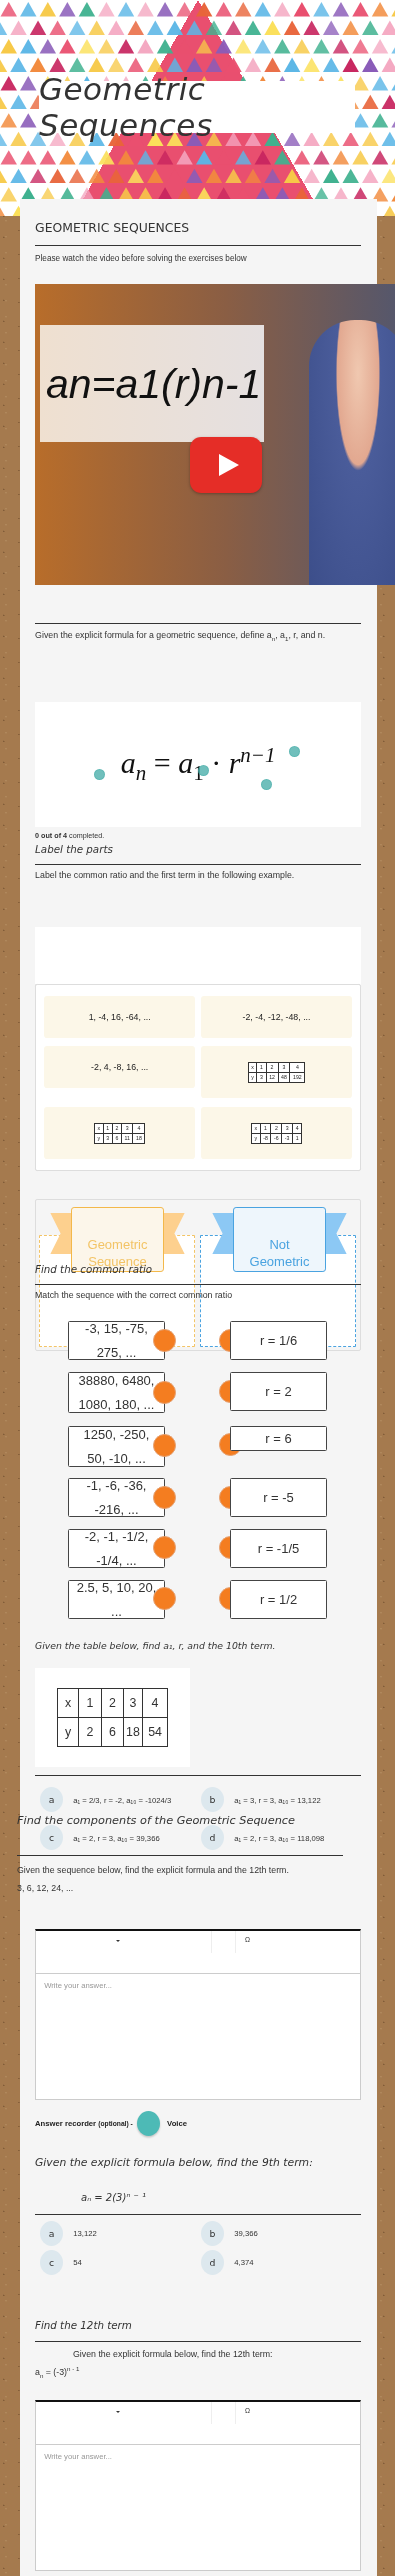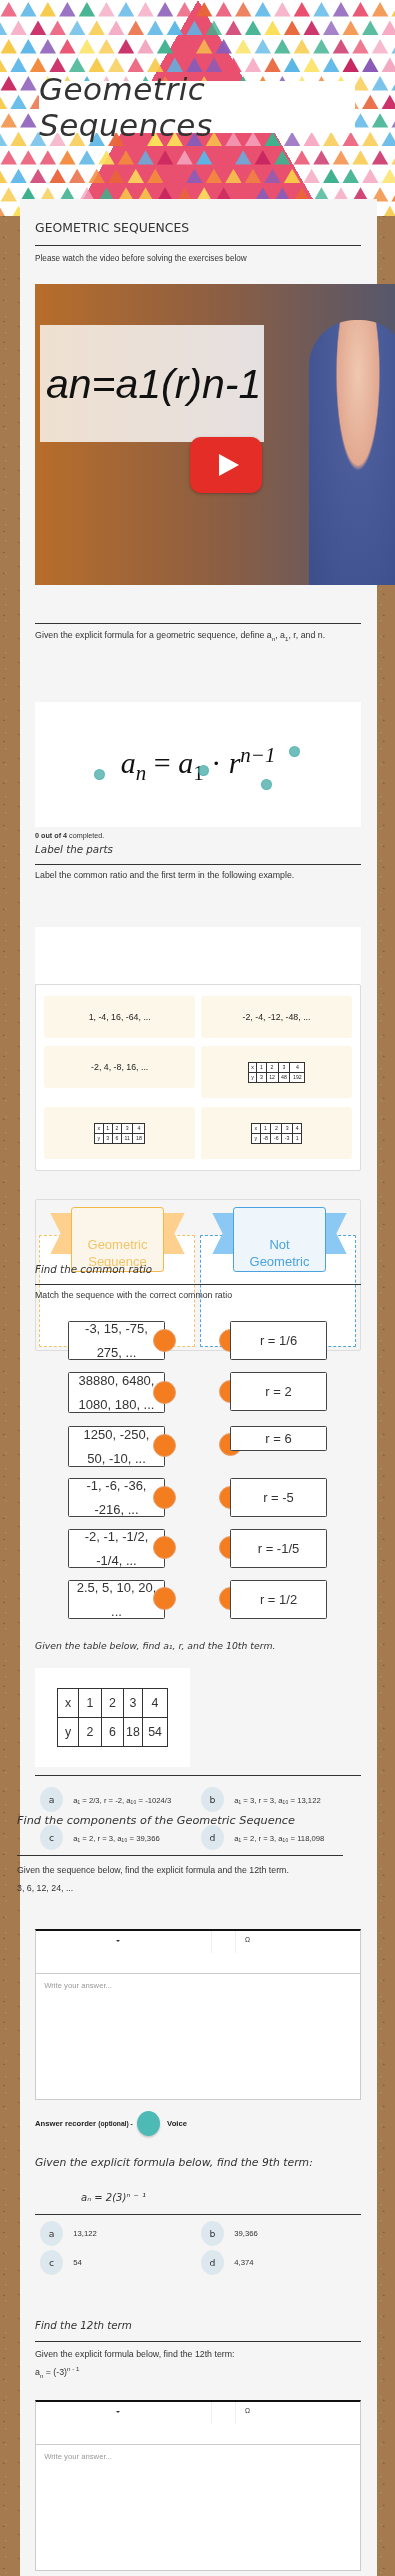--- a/index.html
+++ b/index.html
@@ -678,21 +678,21 @@
       <span class="opt-text">54</span>
     </div>
   <div class="mc" style="left:201px;top:2250px;pointer-events:auto;">
       <span class="letter">d</span>
       <span class="opt-text">4,374</span>
     </div>
 
   <div class="sec" style="left:35px;top:2319px;pointer-events:auto;">
     <div class="sec-title">Find the 12th term</div>
     <div class="rule" style="margin-top:8.2px;"></div>
-    <div class="instr" style="margin-top:7.2px;">Given the explicit formula below, find the 12th term:</div>
+    <div class="instr" style="margin-top:7.2px;margin-left:38px;">Given the explicit formula below, find the 12th term:</div>
     <div class="instr" style="margin-top:2.1px;"><span>a</span><sub>n</sub><span> = (-3)</span><sup>n - 1</sup></div>
   </div>
   <div class="editor" style="left:35px;top:2400px;width:326px;height:171px;pointer-events:auto;">
     <div class="editor-toolbar">
       <span class="caret"></span>
       <span class="sep" style="left:175px;"></span>
       <span class="sep" style="left:199px;"></span>
       <span class="omega">Ω</span>
     </div>
     <div class="editor-placeholder">Write your answer...</div>

